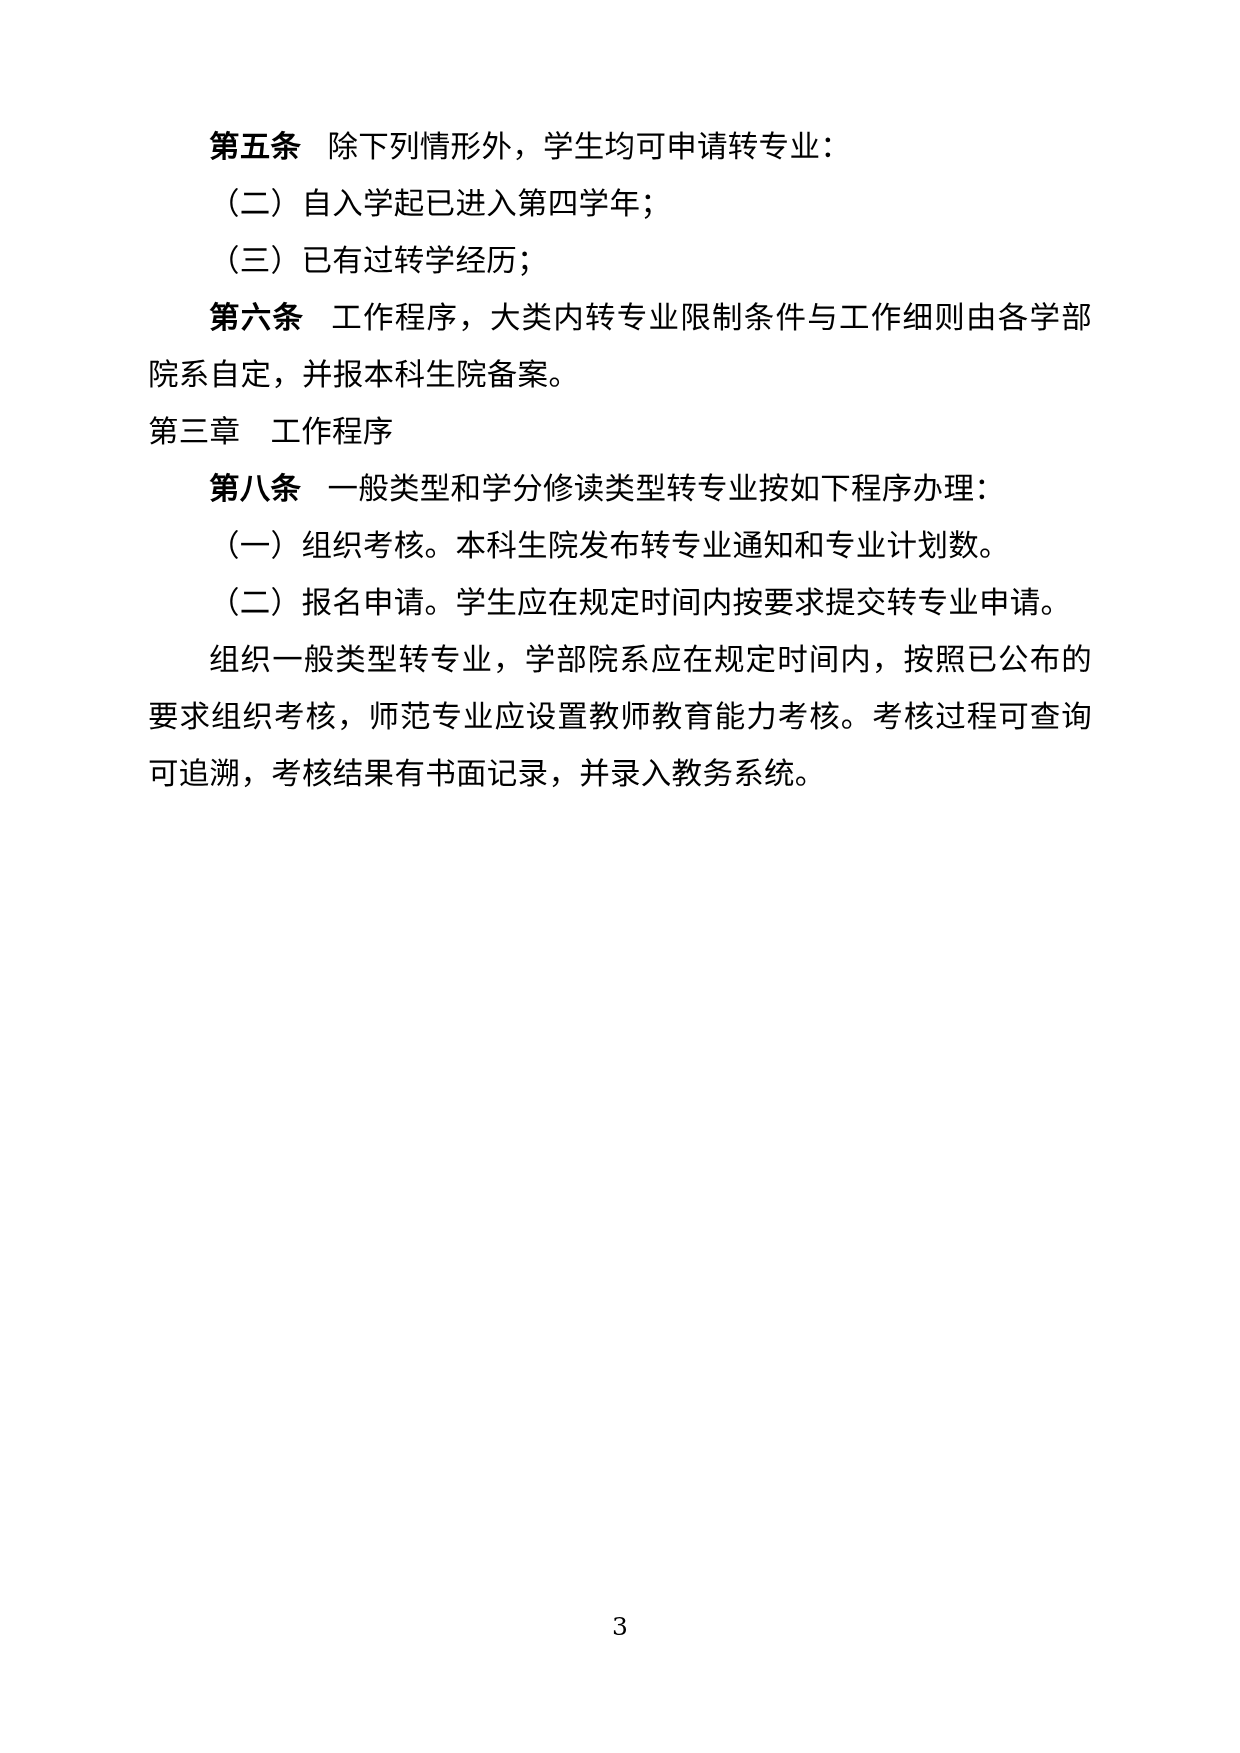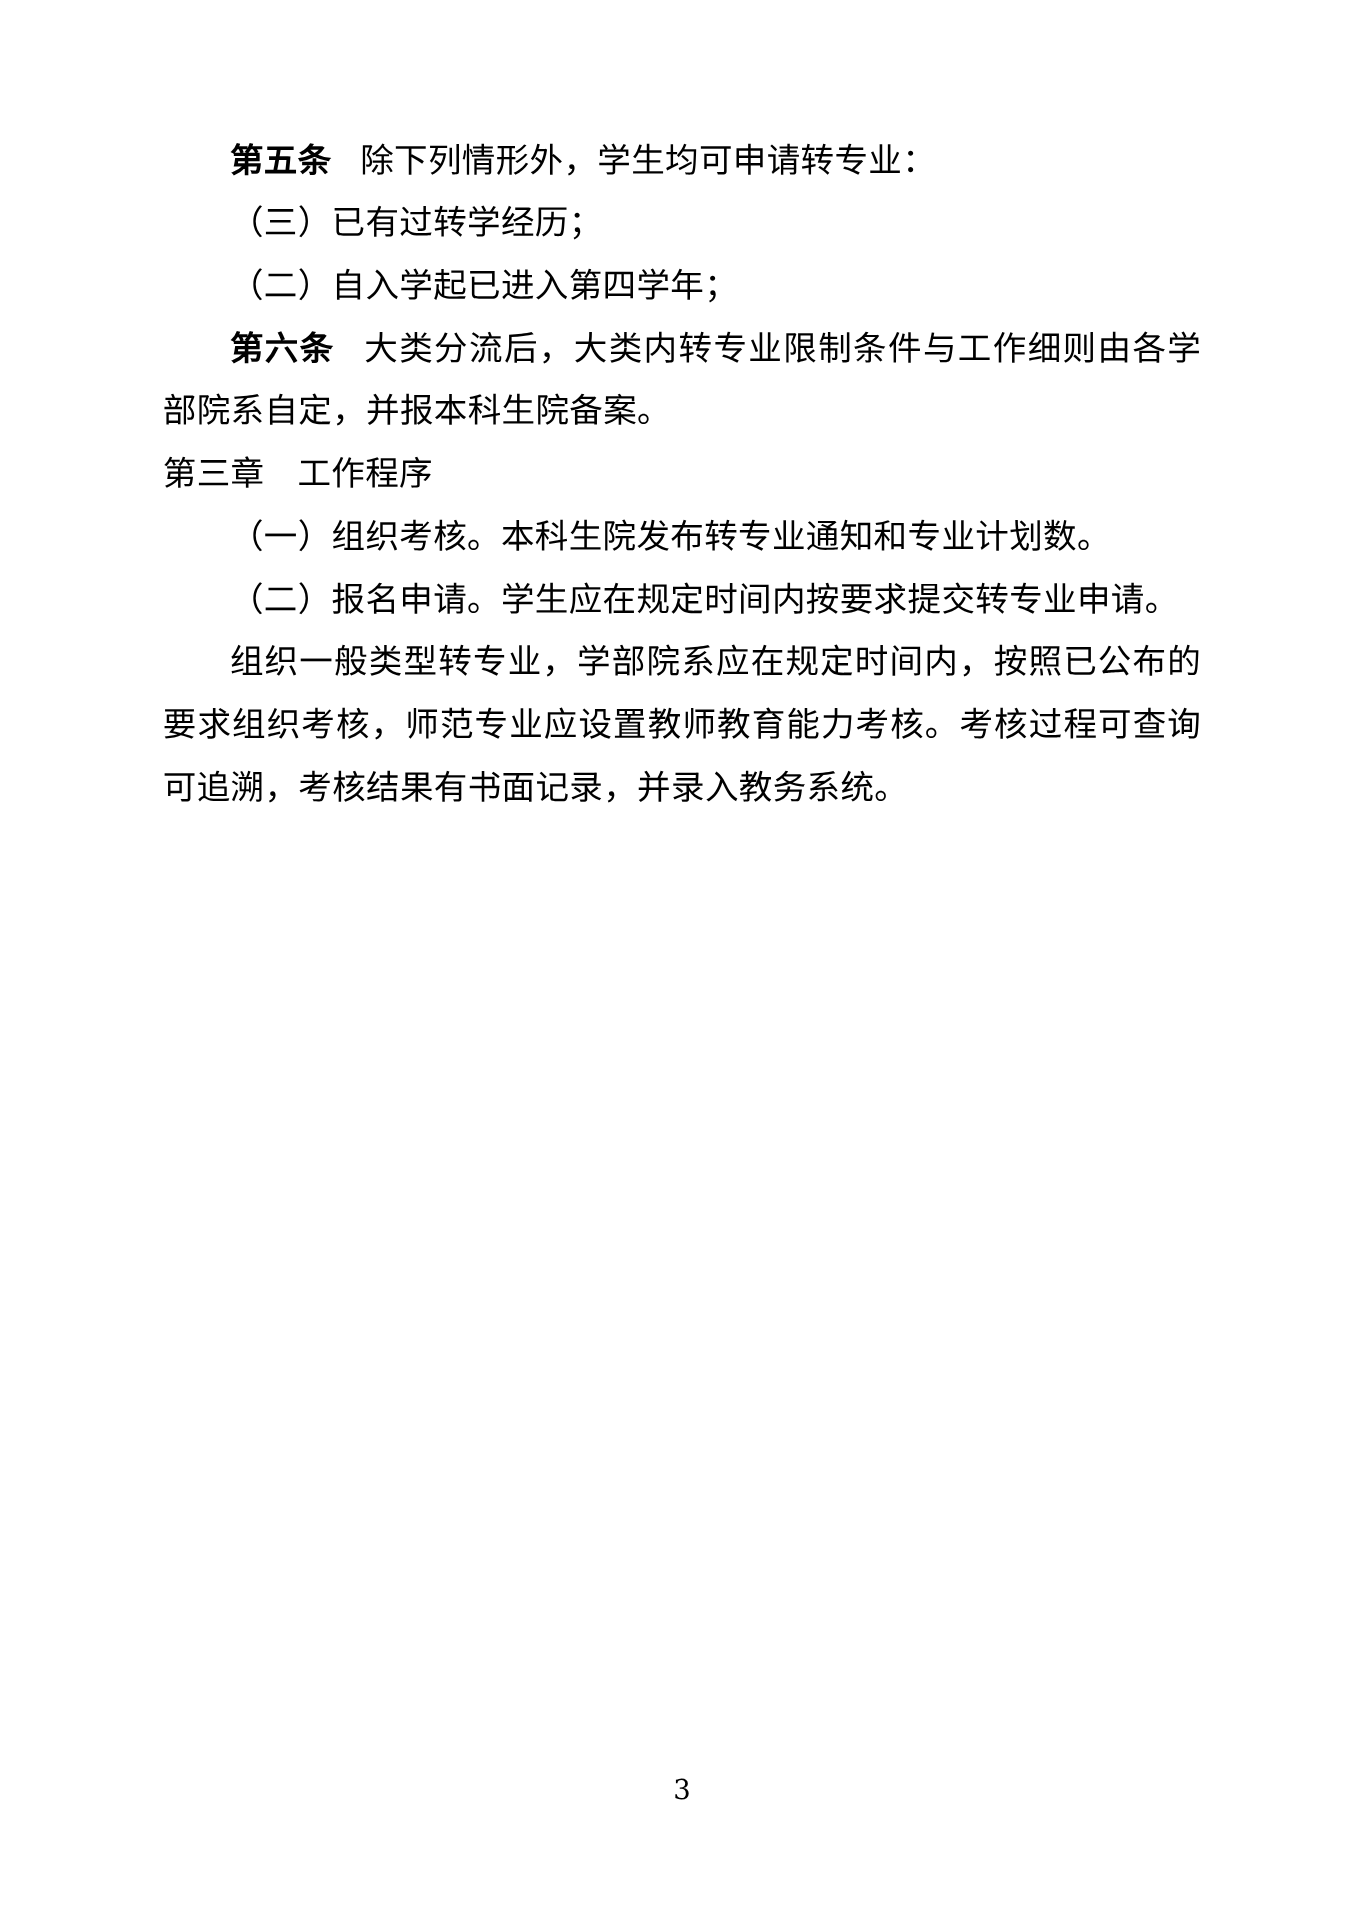--- a/index.html
+++ b/index.html
@@ -70,33 +70,36 @@
 <div class="page">
 
   <div class="content">
     <div class="doc-body">
 
       <p class="indent">
         <span class="c-head">第五条</span><span class="c-gap-2"></span><span>除下列情形外，学生均可申请转专业：</span>
       </p>
 
 
+      <p class="indent">（二）自入学起已进入第四学年；</p>
+
       <p class="indent">（三）已有过转学经历；</p>
 
-      <p class="indent">（二）自入学起已进入第四学年；</p>
-
       <p class="indent">
-        <span class="c-head">第六条</span><span class="c-gap-2"></span><span>大类分流后，大类内转专业限制条件与工作细则由各学部院系自定，并报本科生院备案。</span>
+        <span class="c-head">第六条</span><span class="c-gap-2"></span><span>工作程序，大类内转专业限制条件与工作细则由各学部院系自定，并报本科生院备案。</span>
       </p>
 
       <p class="chapter">
         <span>第三章</span><span class="gap"></span><span>工作程序</span>
       </p>
 
 
+      <p class="indent">
+        <span class="c-head">第八条</span><span class="c-gap-2"></span><span>一般类型和学分修读类型转专业按如下程序办理：</span>
+      </p>
 
       <p class="indent">（一）组织考核。本科生院发布转专业通知和专业计划数。</p>
 
       <p class="indent">（二）报名申请。学生应在规定时间内按要求提交转专业申请。</p>
 
 
       <p class="indent">组织一般类型转专业，学部院系应在规定时间内，按照已公布的要求组织考核，师范专业应设置教师教育能力考核。考核过程可查询可追溯，考核结果有书面记录，并录入教务系统。</p>
 
     </div>
   </div>

